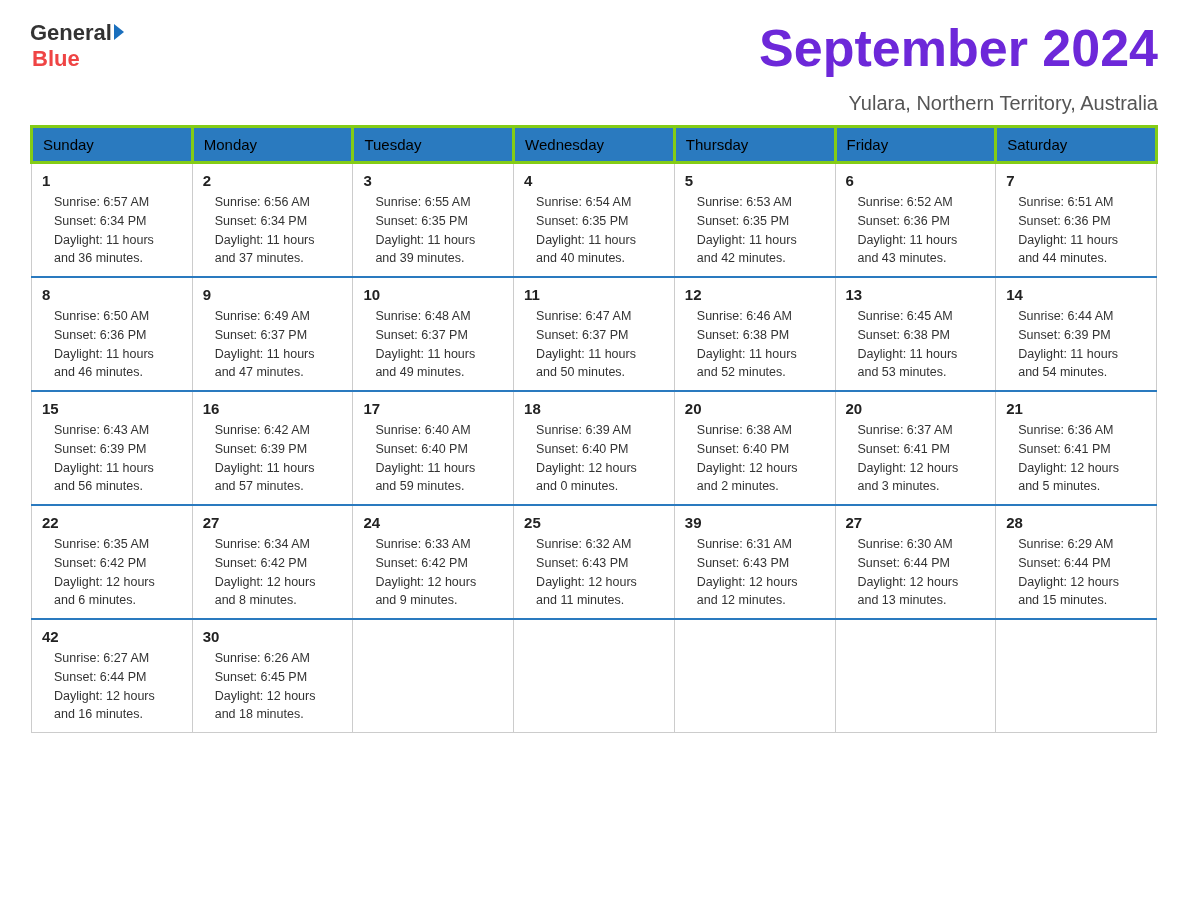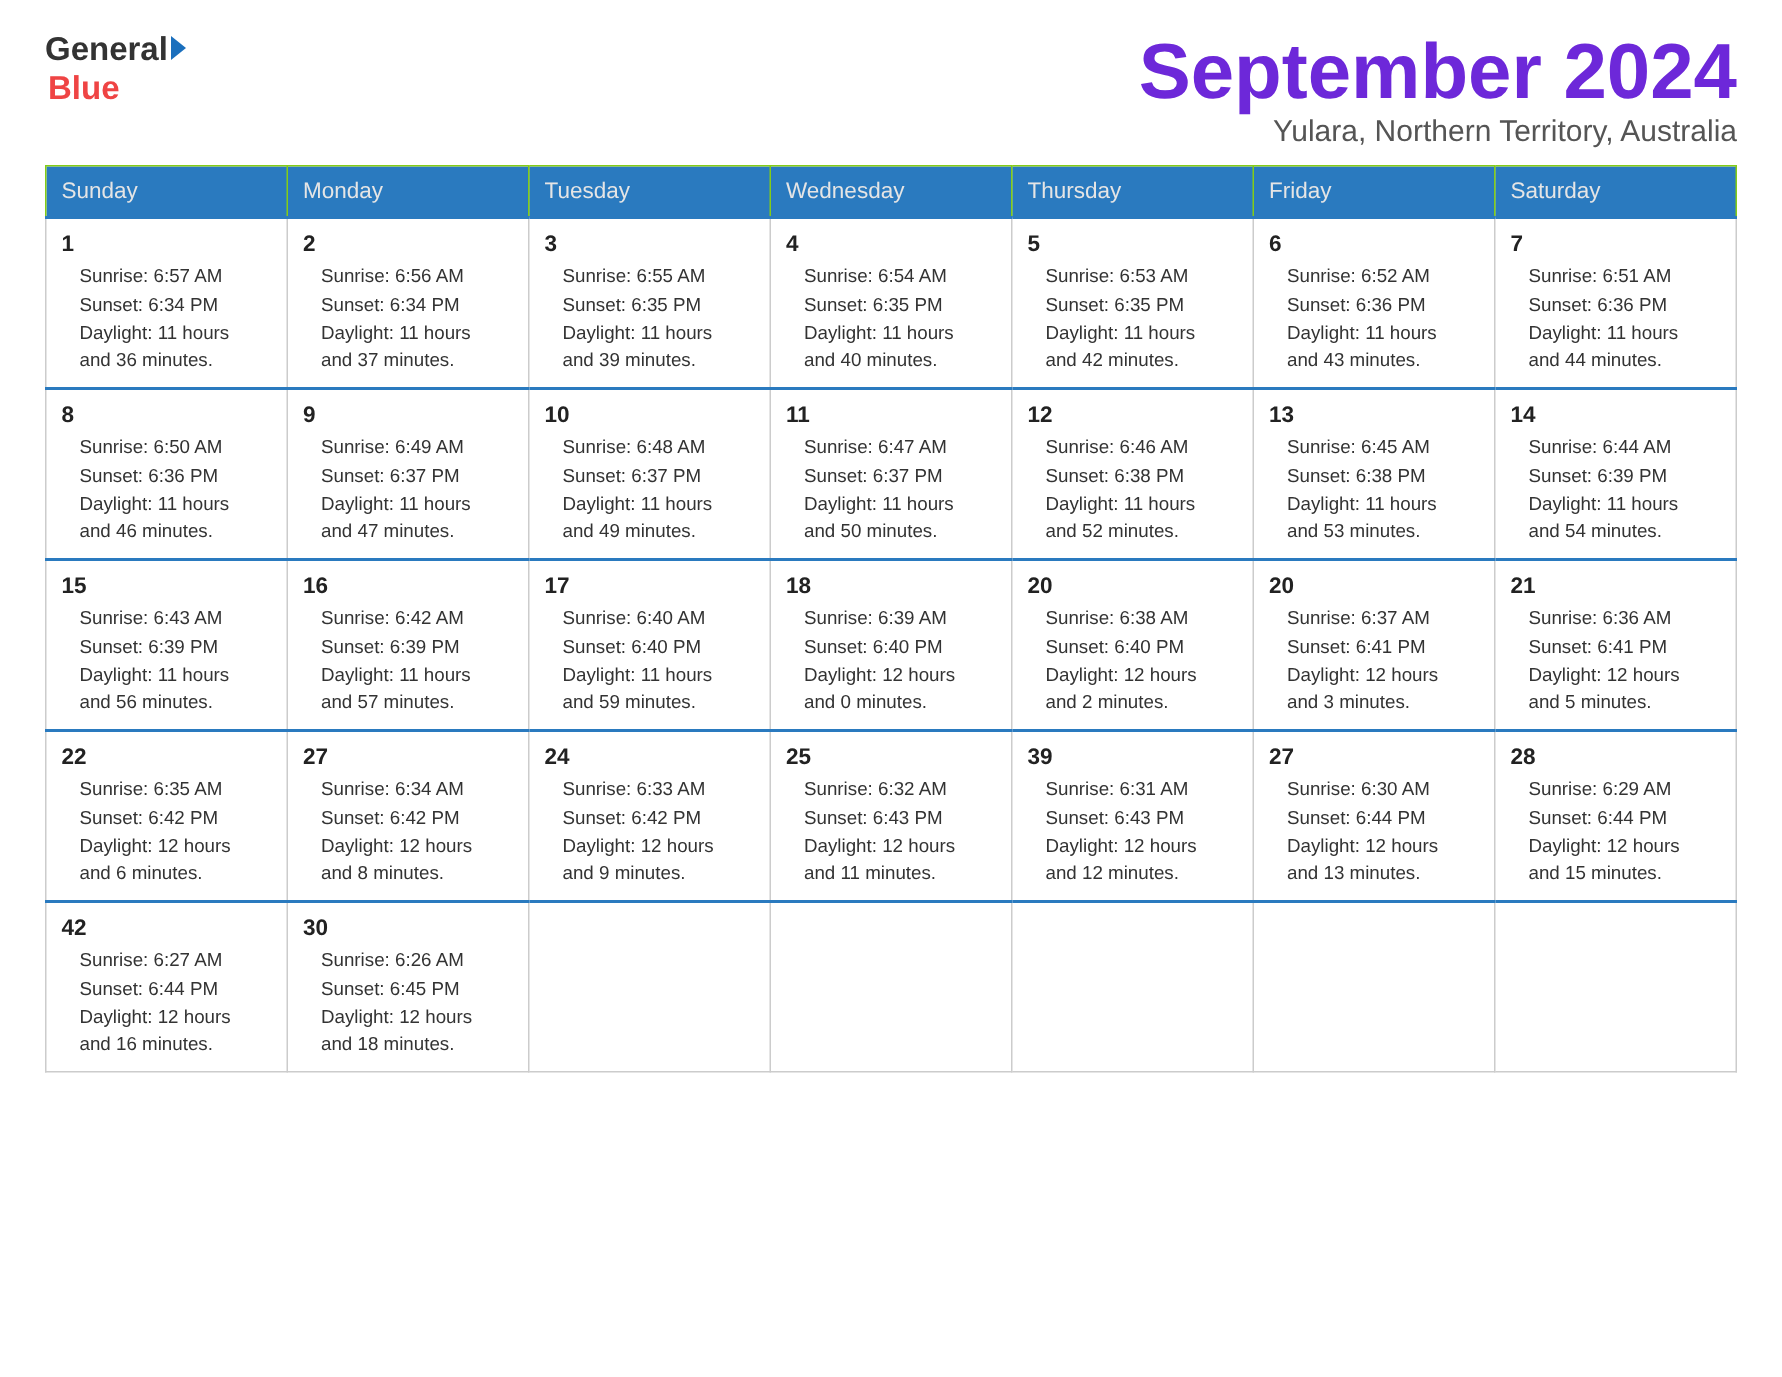--- a/index.html
+++ b/index.html
@@ -45,35 +45,35 @@
     }
     .month-title {
       font-size: 52px;
       font-weight: bold;
       color: #6d28d9;
       line-height: 1.1;
     }
     .location-title {
       font-size: 20px;
       color: #555;
-      margin-top: 0;
+      margin-top: 15px;
     }
     .calendar-table {
       width: 100%;
       border-collapse: collapse;
       margin-top: 10px;
     }
     .calendar-table th {
       background-color: #2a7abf;
-      color: #e5e5e5;
+      color: #000000;
       font-size: 15px;
       font-weight: normal;
       padding: 8px 10px;
       text-align: left;
-      border: 1px solid #84cc16;
+      border: 3px solid #84cc16;
     }
     .calendar-table td {
       vertical-align: top;
       padding: 8px 10px;
       border: 1px solid #ccc;
       border-top: 2px solid #2a7abf;
       font-size: 12.5px;
       color: #333;
       width: calc(100%/7);
       min-height: 100px;

